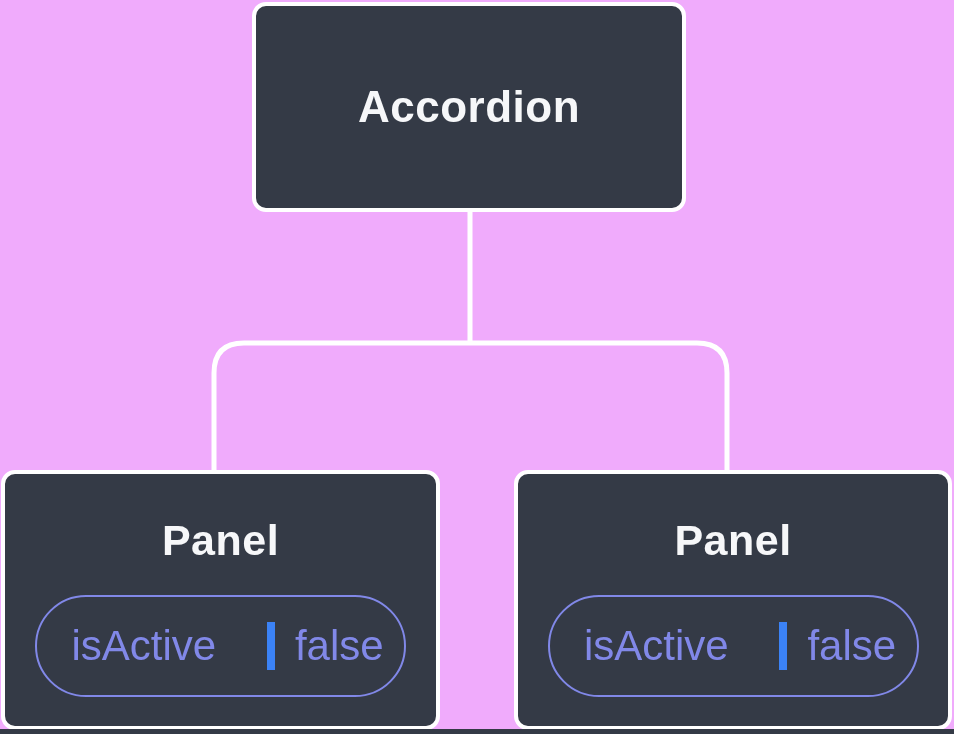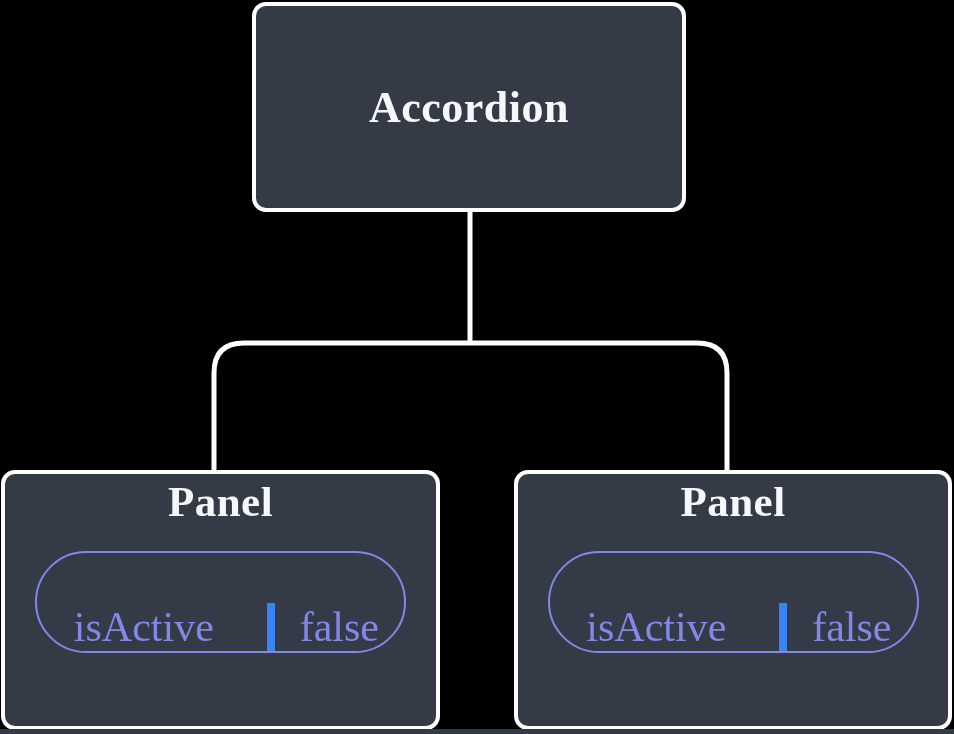--- a/index.html
+++ b/index.html
@@ -4,23 +4,23 @@
 <style>
   html, body {
     margin: 0;
     padding: 0;
     background: #4e676e;
   }
   .stage {
     position: relative;
     width: 954px;
     height: 734px;
-    background: #000000;
+    background: #f0abfc;
     overflow: hidden;
-    font-family: Liberation Serif, serif;
+    font-family: Liberation Sans, sans-serif;
   }
   .connector-svg {
     position: absolute;
     left: 0;
     top: 0;
     pointer-events: none;
   }
   .node {
     position: absolute;
     box-sizing: border-box;
@@ -44,34 +44,35 @@
   .panel-node {
     top: 470px;
     height: 260px;
     display: flex;
     flex-direction: column;
     align-items: center;
   }
   .panel-node.left  { left: 1px;   width: 439px; }
   .panel-node.right { left: 514px; width: 438px; }
   .panel-label {
+    margin-top: 38px;
     font-size: 43px;
     font-weight: 600;
     line-height: 56px;
     letter-spacing: 0.5px;
   }
   .state-pill {
-    margin-top: 21px;
+    margin-top: 27px;
     box-sizing: border-box;
     width: 371px;
     height: 102px;
     border: 2px solid #8188e8;
     border-radius: 51px;
     display: flex;
-    align-items: flex-end;
+    align-items: center;
     color: #8188e8;
     font-size: 42px;
     font-weight: 500;
     gap: 16px;
   }
   .state-cell {
     display: flex;
     align-items: center;
     justify-content: center;
   }

